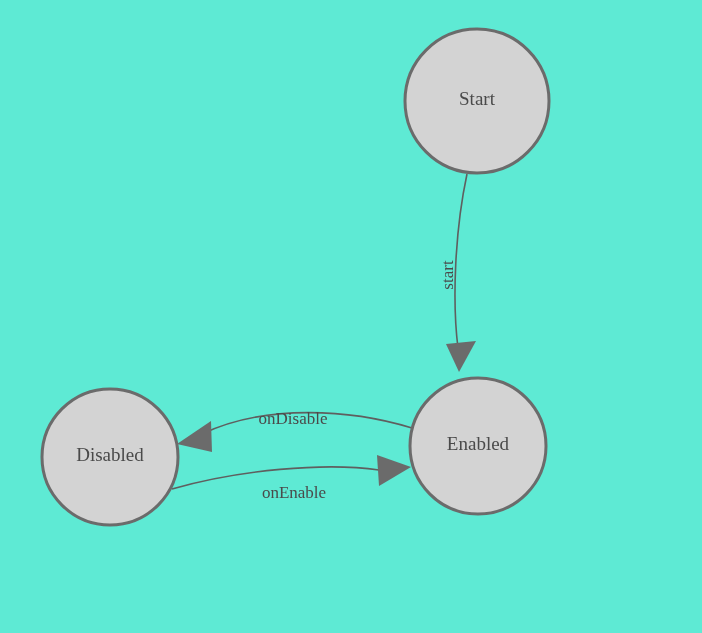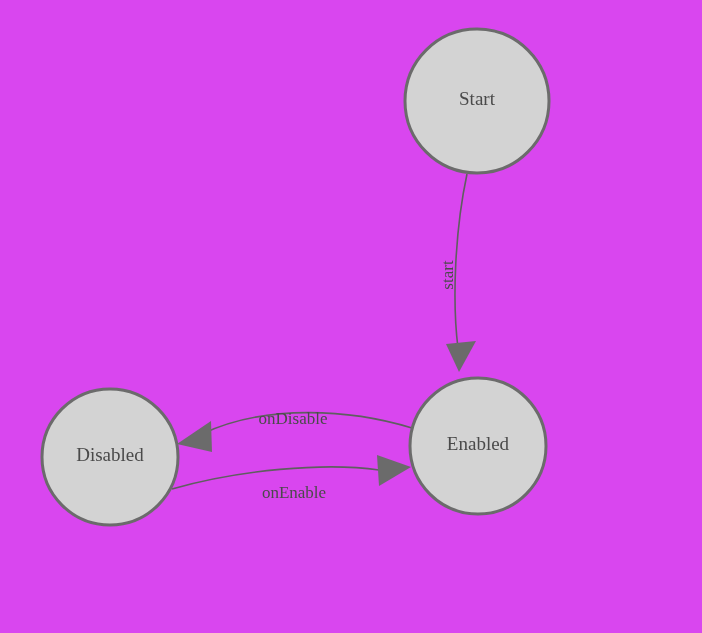--- a/index.html
+++ b/index.html
@@ -11,21 +11,21 @@
   body {
     width: 702px;
     height: 633px;
     overflow: hidden;
     font-family: "Liberation Serif", "DejaVu Serif", serif;
   }
   #diagram-canvas {
     position: relative;
     width: 702px;
     height: 633px;
-    background: #d946ef;
+    background: #5eead4;
   }
   #diagram-svg {
     position: absolute;
     top: 0;
     left: 0;
     width: 702px;
     height: 633px;
     display: block;
   }
   .node-shape {

